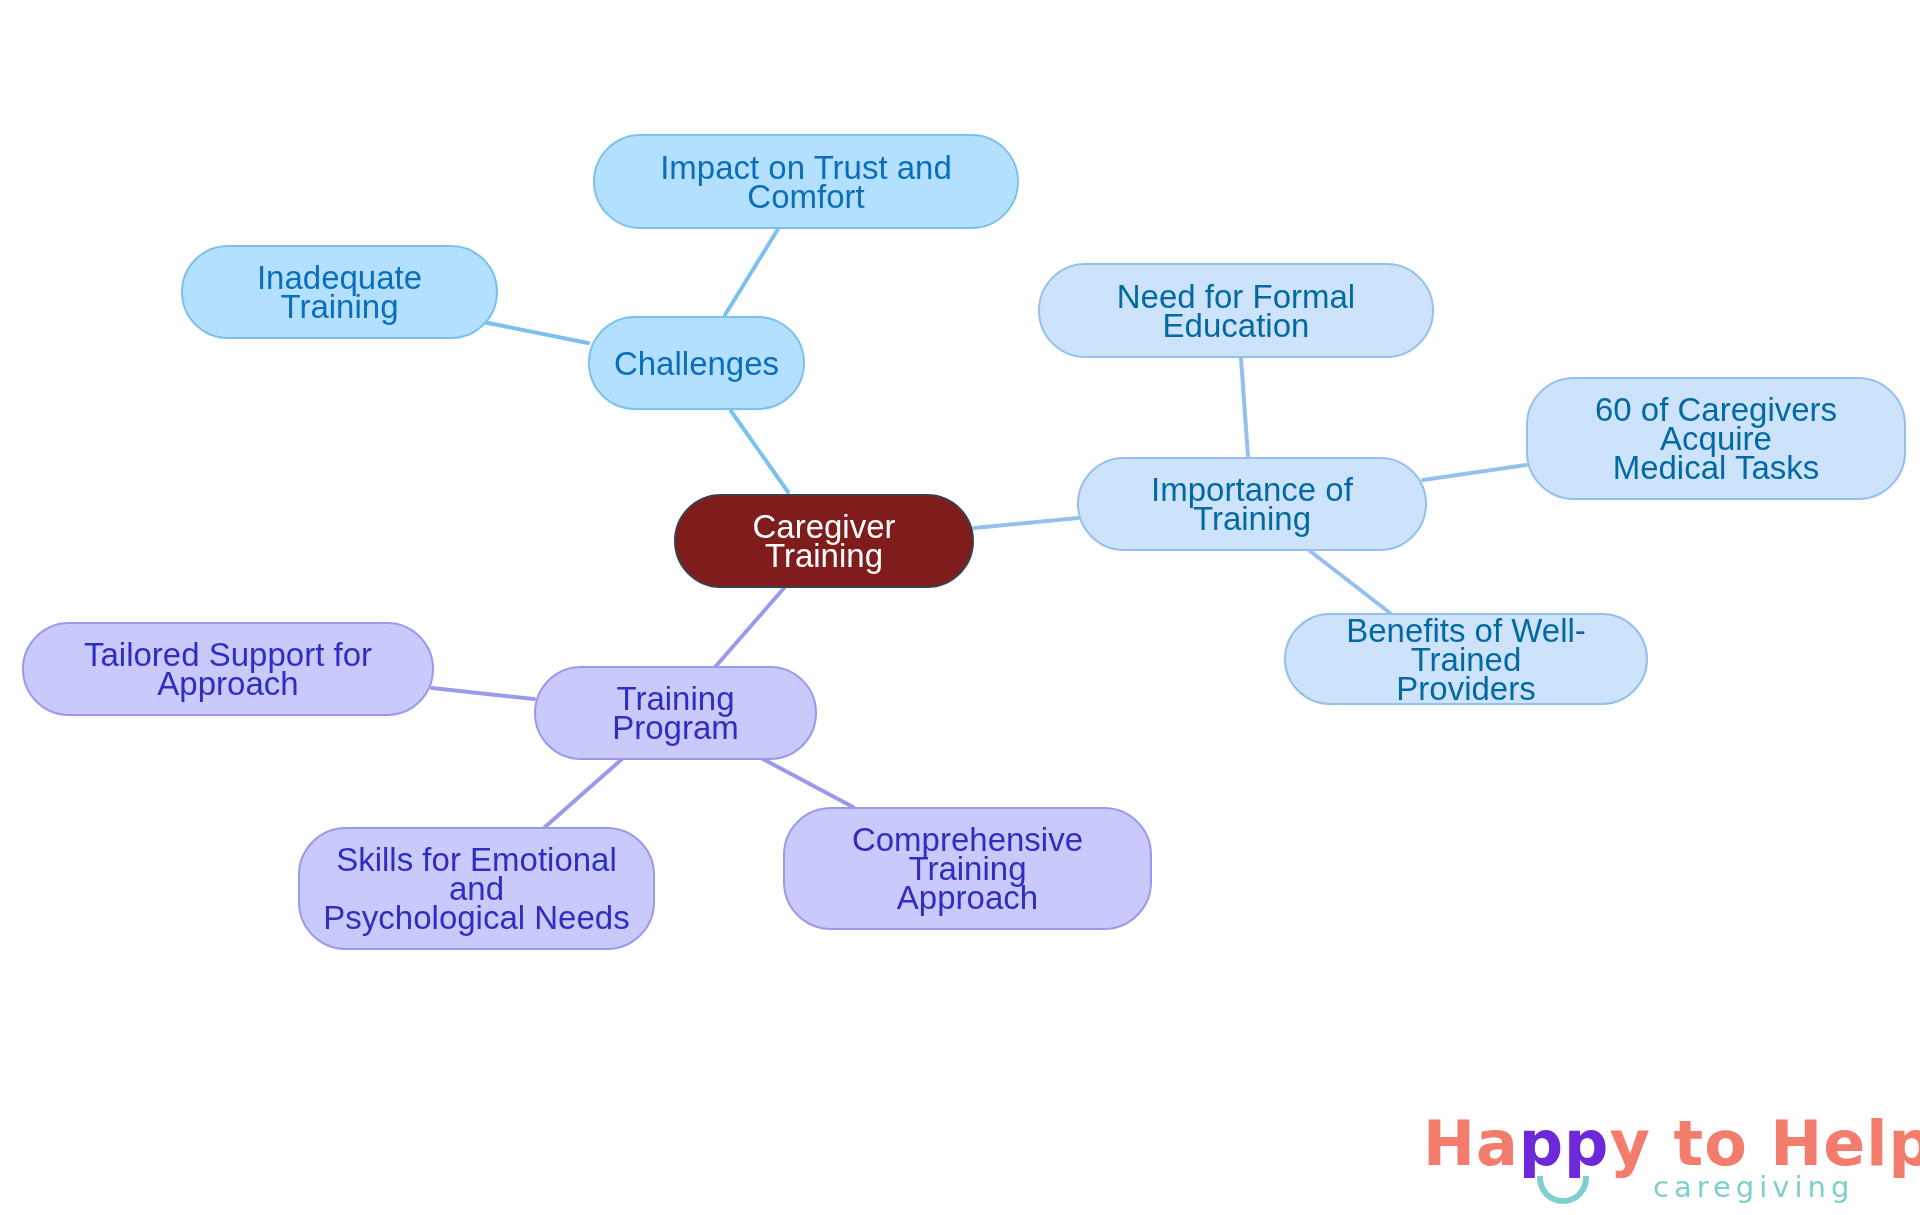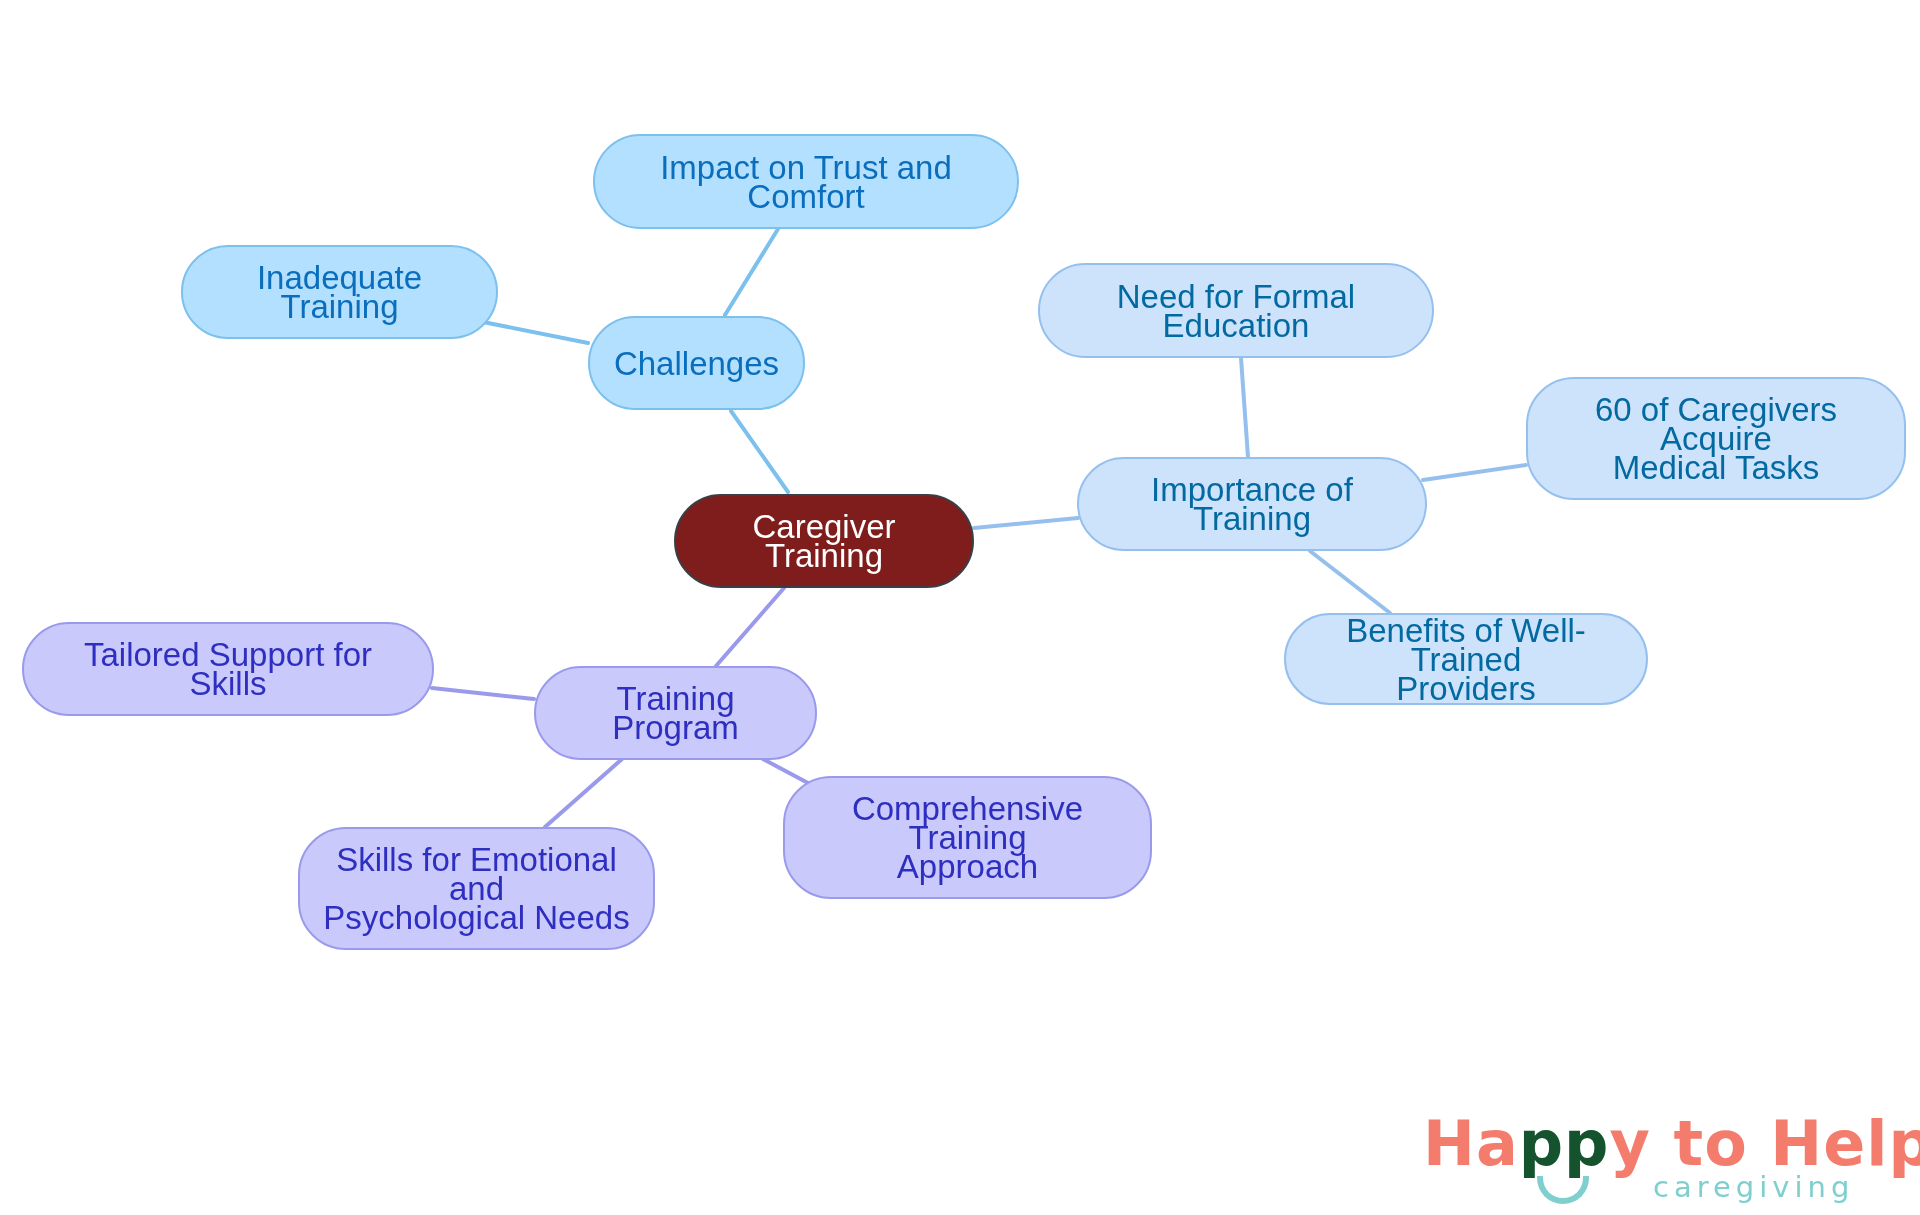--- a/index.html
+++ b/index.html
@@ -10,21 +10,21 @@
       display: flex; align-items: center; justify-content: center; text-align: center;
       font-size: 33px; line-height: 29px; padding: 0 20px; border: 2px solid; }
     .node span { display: block; white-space: pre-line; }
     .root { background: #7f1d1d; border-color: #3a3f47; color: #ffffff; }
     .g-ch { background: #b3e0ff; border-color: #7cc0ee; color: #0a6ebd; }
     .g-im { background: #cde3fb; border-color: #95c0ee; color: #0369a1; }
     .g-tp { background: #c9c9fc; border-color: #9a9aec; color: #2e2ec0; }
     #logo { position: absolute; left: 1423px; top: 1110px; width: 470px; height: 95px; }
     .logo-main { position: absolute; left: 0; top: 0; font-family: "DejaVu Sans", sans-serif;
       font-weight: bold; font-size: 62px; line-height: 68px; letter-spacing: 1px; color: #f47c6c; white-space: nowrap; }
-    .logo-main .teal { color: #14532d; }
+    .logo-main .teal { color: #6d28d9; }
     .logo-sub { position: absolute; left: 230px; top: 60px; font-family: "DejaVu Sans", sans-serif;
       font-size: 29px; letter-spacing: 5px; color: #7fcfcf; }
     .logo-smile { position: absolute; left: 114px; top: 66px; width: 40px; height: 22px;
       border: 6px solid #7fcfcf; border-top: none; border-radius: 0 0 26px 26px; }
   </style>
 </head>
 <body>
 
 <svg id="edges" xmlns="http://www.w3.org/2000/svg" width="1920" height="1215">
   <g stroke-width="4" stroke-linecap="round" fill="none">
@@ -68,27 +68,27 @@
 </div>
 <div class="node g-im" style="left:1284px; top:613px; width:364px; height:92px;">
   <span>Benefits of Well-Trained
 Providers</span>
 </div>
 
 <div class="node g-tp" style="left:534px; top:666px; width:283px; height:94px;">
   <span>Training Program</span>
 </div>
 <div class="node g-tp" style="left:22px; top:622px; width:412px; height:94px;">
-  <span>Tailored Support for Skills</span>
+  <span>Tailored Support for Approach</span>
 </div>
 <div class="node g-tp" style="left:298px; top:827px; width:357px; height:123px;">
   <span>Skills for Emotional and
 Psychological Needs</span>
 </div>
-<div class="node g-tp" style="left:783px; top:776px; width:369px; height:123px;">
+<div class="node g-tp" style="left:783px; top:807px; width:369px; height:123px;">
   <span>Comprehensive Training
 Approach</span>
 </div>
 
 <div id="logo">
   <div class="logo-main"><span>Ha</span><span class="teal">pp</span><span>y to Help</span></div>
   <div class="logo-smile"></div>
   <div class="logo-sub">caregiving</div>
 </div>
 

